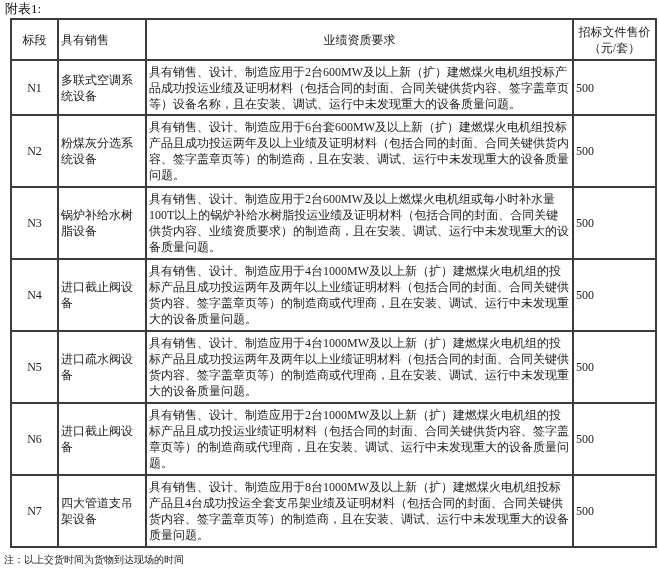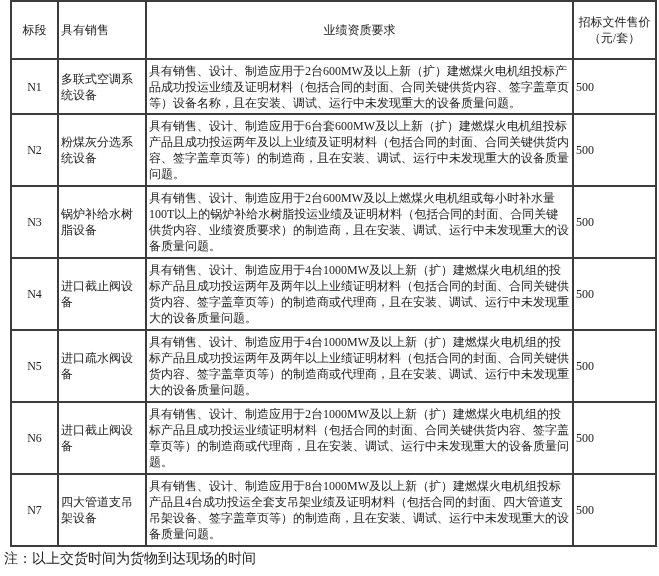--- a/index.html
+++ b/index.html
@@ -41,35 +41,36 @@
   col.c-section { width: 47px; }
   col.c-equipment { width: 88px; }
   col.c-requirements { width: 427px; }
   col.c-price { width: 83px; }
   th.h-section, th.h-requirements, th.h-price { text-align: center; }
   th.h-equipment { text-align: left; }
   td.cell-section { text-align: center; }
   td.cell-equipment { text-align: left; }
   td.cell-requirements { text-align: left; }
   td.cell-price { text-align: left; }
-  tr.header-row { height: 58px; margin-left: 48px; }
+  tr.header-row { height: 41px; margin-left: 48px; }
   tr.row-h3 { height: 55px; }
   tr.row-h4 { height: 72px; }
   .footnote {
-    font-size: 14px;
+    font-size: 10px;
     line-height: 15px;
     margin: 4px 0 0 4px;
     color: #222222;
   }
 </style>
 </head>
 <body>
 
 <div class="page">
 
+  <div class="doc-title">附表1:</div>
 
   <table class="qual-table">
     <colgroup>
       <col class="c-section">
       <col class="c-equipment">
       <col class="c-requirements">
       <col class="c-price">
     </colgroup>
     <tbody>
       <tr class="header-row">
@@ -120,21 +121,21 @@
       <tr class="row-h4">
         <td class="cell-section">N6</td>
         <td class="cell-equipment">进口截止阀设备</td>
         <td class="cell-requirements">具有销售、设计、制造应用于2台1000MW及以上新（扩）建燃煤火电机组的投标产品且成功投运业绩证明材料（包括合同的封面、合同关键供货内容、签字盖章页等）的制造商或代理商，且在安装、调试、运行中未发现重大的设备质量问题。</td>
         <td class="cell-price">500</td>
       </tr>
 
       <tr class="row-h4">
         <td class="cell-section">N7</td>
         <td class="cell-equipment">四大管道支吊架设备</td>
-        <td class="cell-requirements">具有销售、设计、制造应用于8台1000MW及以上新（扩）建燃煤火电机组投标产品且4台成功投运全套支吊架业绩及证明材料（包括合同的封面、四大管道支吊架设备、签字盖章页等）的制造商，且在安装、调试、运行中未发现重大的设备质量问题。</td>
+        <td class="cell-requirements">具有销售、设计、制造应用于8台1000MW及以上新（扩）建燃煤火电机组投标产品且4台成功投运全套支吊架业绩及证明材料（包括合同的封面、合同关键供货内容、签字盖章页等）的制造商，且在安装、调试、运行中未发现重大的设备质量问题。</td>
         <td class="cell-price">500</td>
       </tr>
     </tbody>
   </table>
 
   <div class="footnote">注：以上交货时间为货物到达现场的时间</div>
 
 </div>
 
 </body></html>

